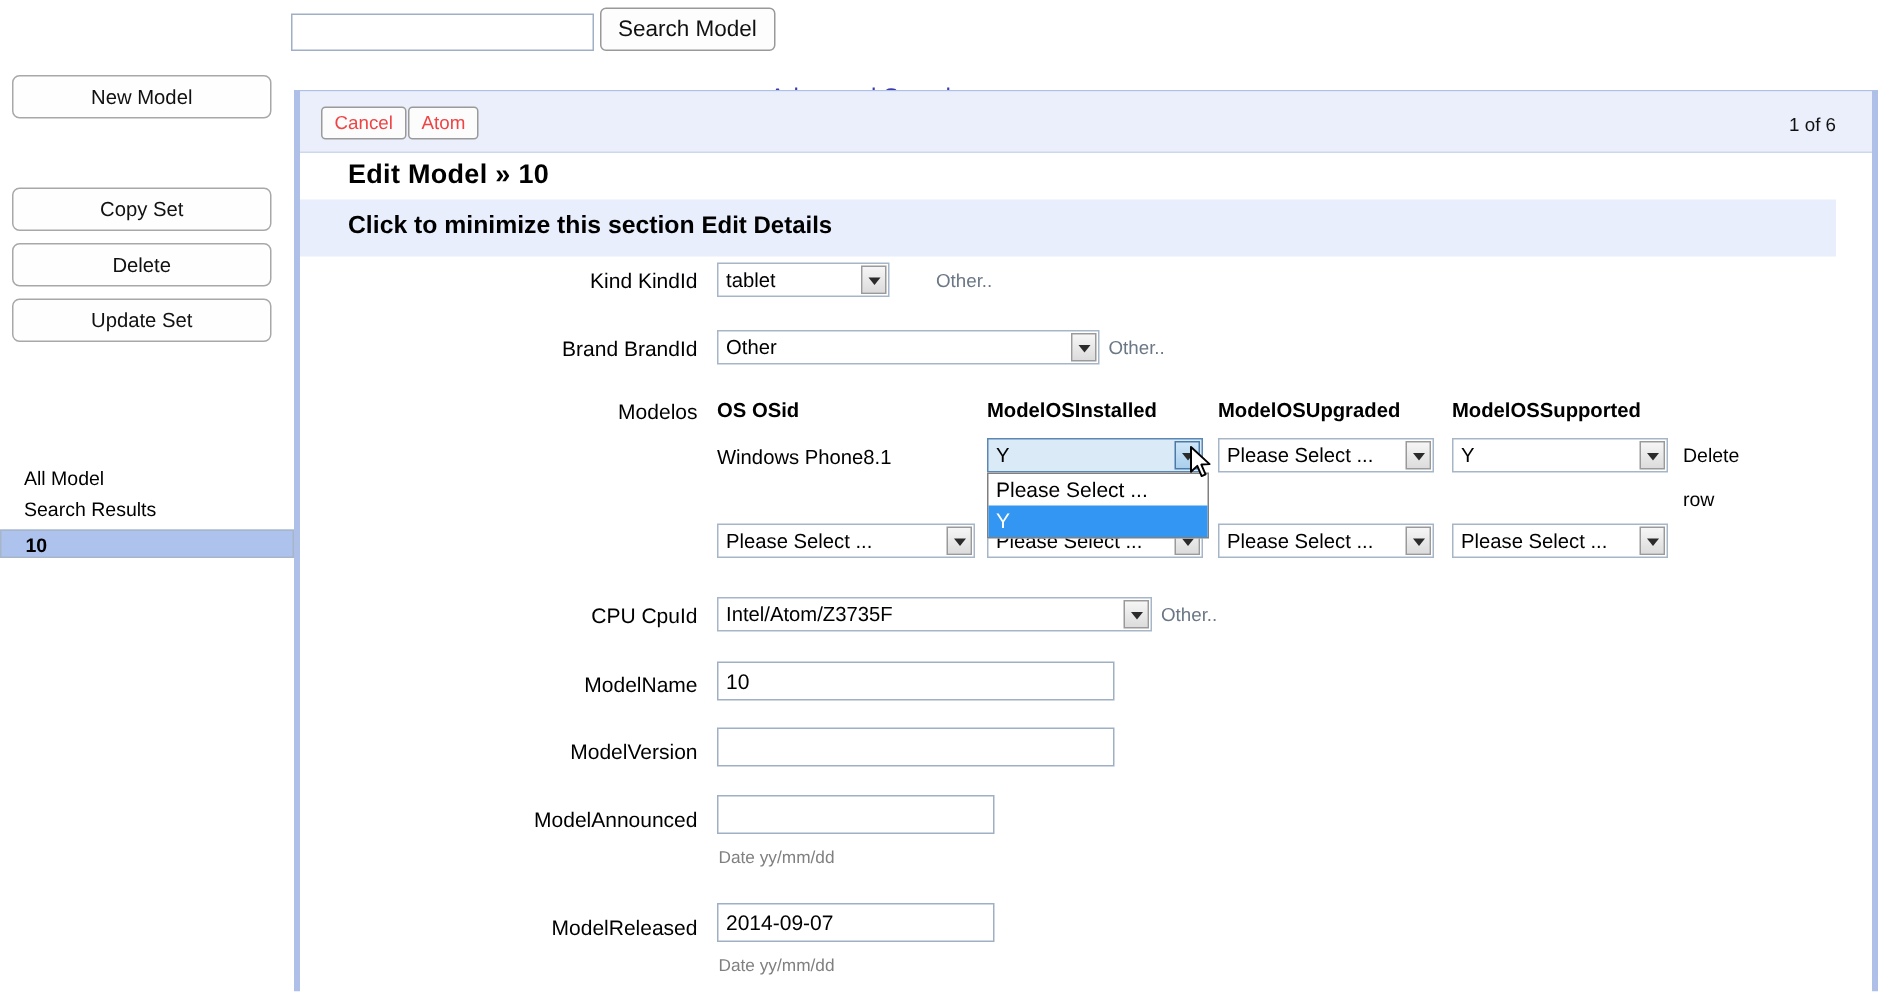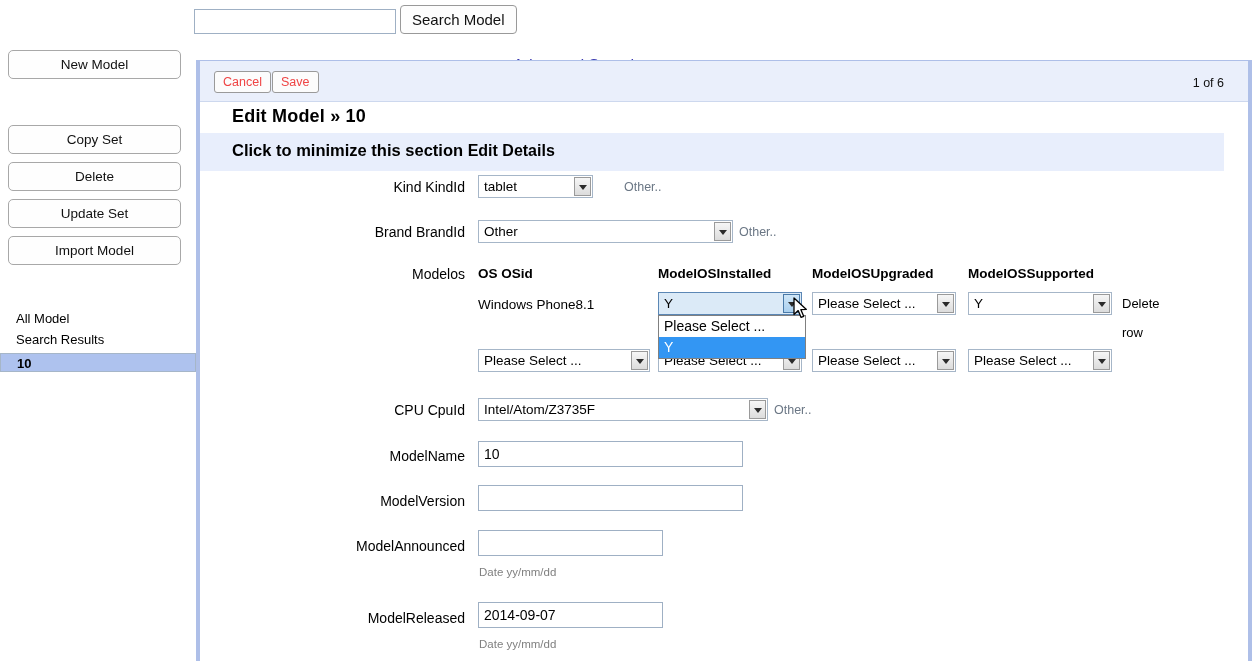--- a/index.html
+++ b/index.html
@@ -239,32 +239,31 @@
     <input class="search-input" type="text" id="searchInput" placeholder="" style="">
     <button class="search-btn">Search Model</button>
     <a class="adv-search" href="#">Advanced Search</a>
   </div>
 
   <div class="sidebar">
     <button class="side-btn" style="top:6px">New Model</button>
     <button class="side-btn" style="top:81px">Copy Set</button>
     <button class="side-btn" style="top:118px">Delete</button>
     <button class="side-btn" style="top:155px">Update Set</button>
-    <button class="side-btn" style="top:192px">Import Model</button>
 
     <div class="side-link" style="top:267px">All Model</div>
     <div class="side-link" style="top:288px">Search Results</div>
     <div class="side-link sel" style="top:309px">10</div>
   </div>
 
   <div class="panel">
 
     <div class="panel-toolbar">
       <button class="tb-btn" style="left:14px">Cancel</button>
-      <button class="tb-btn" style="left:72px">Save</button>
+      <button class="tb-btn" style="left:72px">Atom</button>
       <div class="paging">1 of 6</div>
     </div>
 
     <div class="page-title">Edit Model » 10</div>
 
     <div class="section-head"></div>
     <div class="section-head-text">
       <span>Click to minimize this section</span><span>&nbsp;</span><span class="sub">Edit Details</span>
     </div>
 

